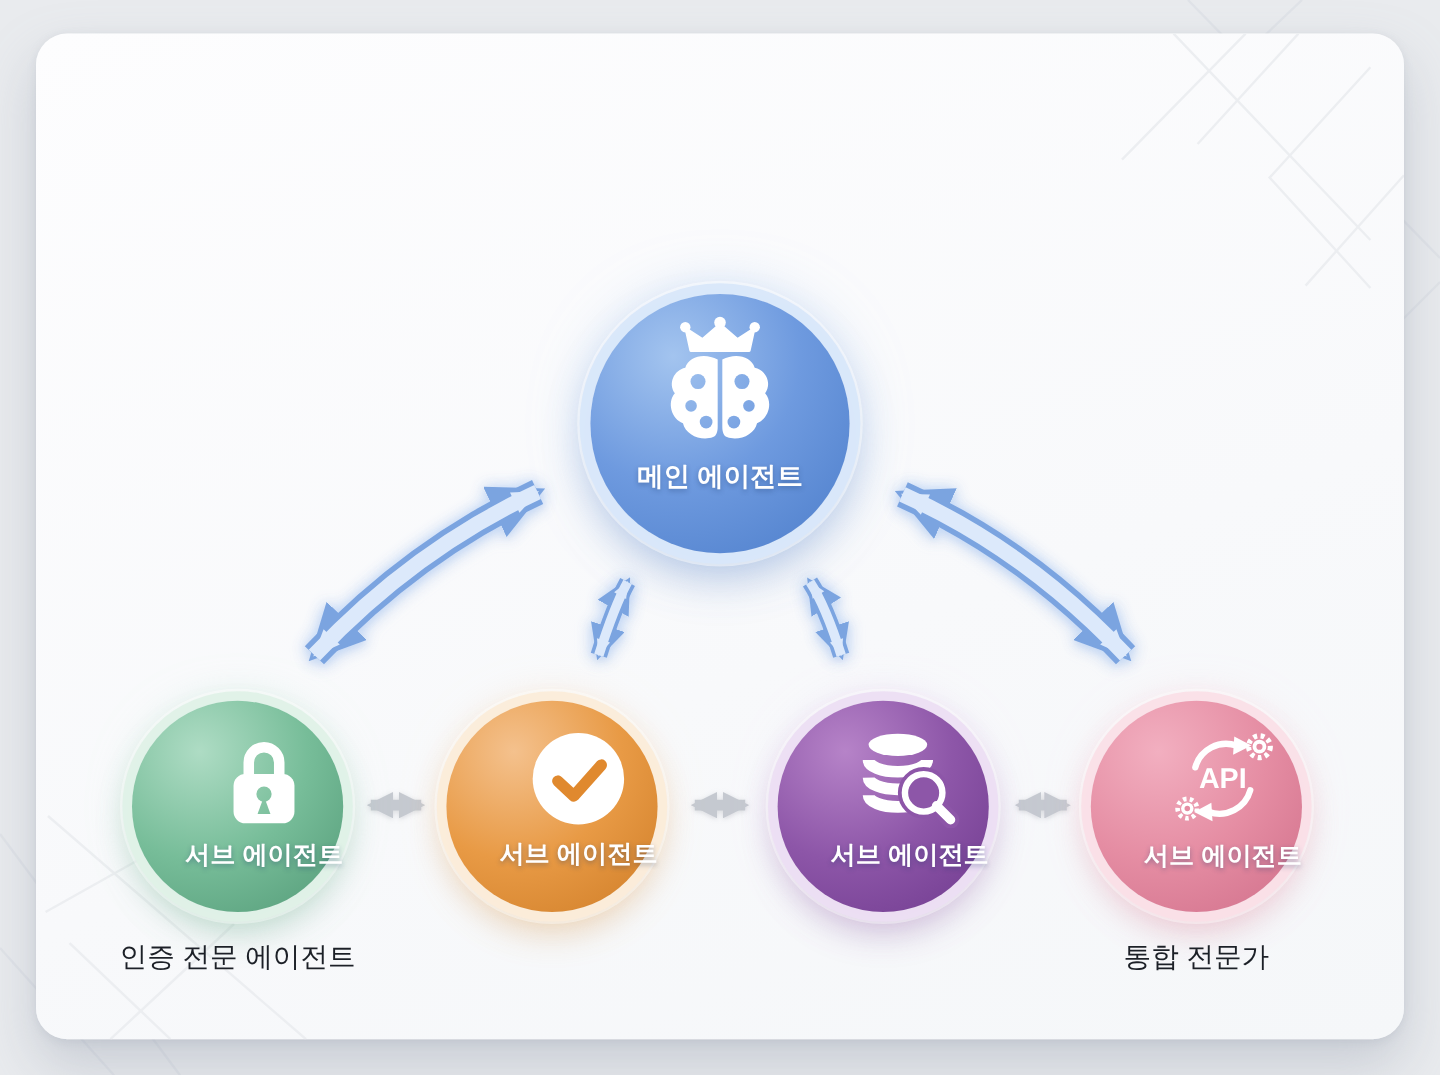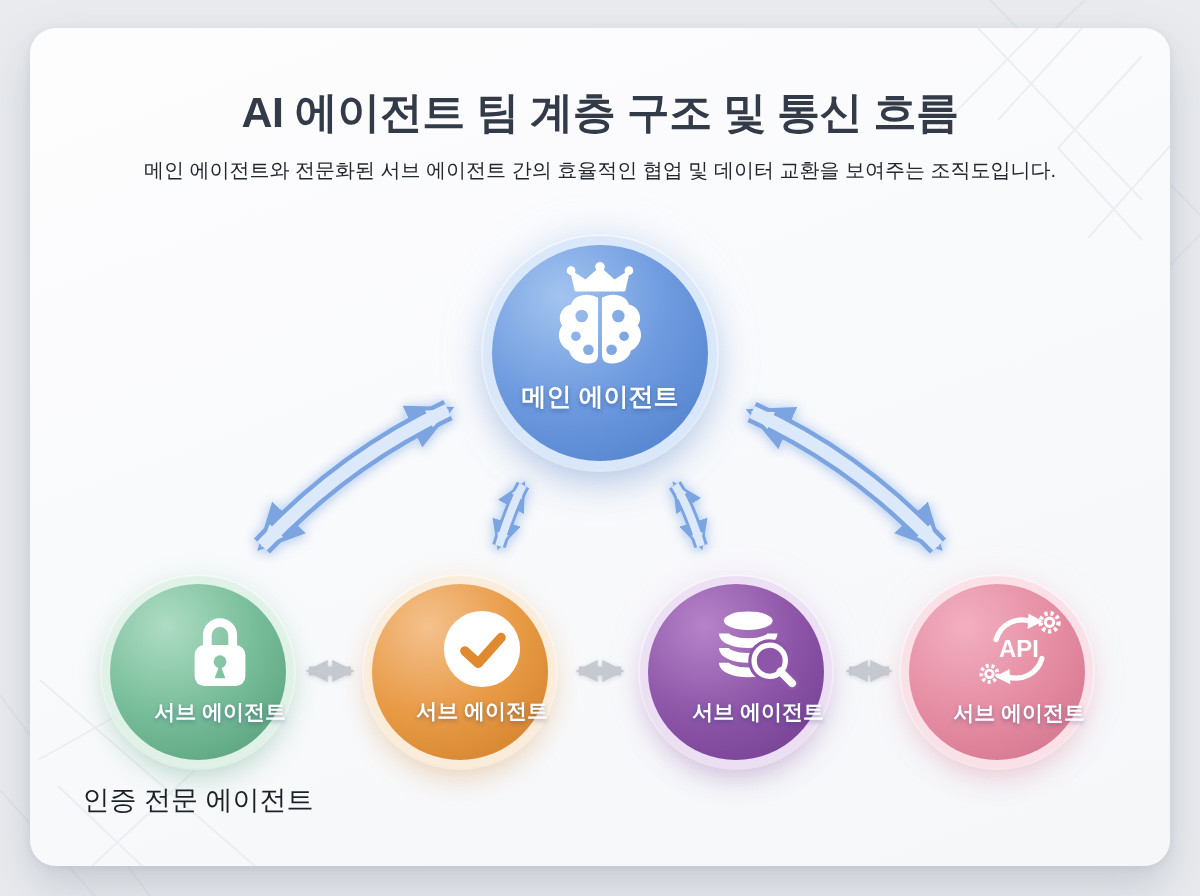--- a/index.html
+++ b/index.html
@@ -40,21 +40,21 @@
     left:0;top:0;width:216px;height:216px;
     background:radial-gradient(circle at 32% 24%,#a3c4ef 0%,#6e9adf 48%,#4c7dca 100%);
     box-shadow:0 0 0 9px rgba(216,231,250,.95),0 0 0 11px rgba(255,255,255,.45),
                0 20px 38px rgba(84,122,190,.35),0 0 46px rgba(158,193,240,.6);
   }
   .main-node .disc-inner{gap:11px;transform:translateY(-16px);}
   .agent-label{
     color:#fff;font-weight:800;text-align:center;white-space:nowrap;
     text-shadow:0 2px 4px rgba(25,55,105,.38);
   }
-  .main-node .agent-label{font-size:25px;}
+  .main-node .agent-label{font-size:22px;}
   .sub-node .disc{
     left:0;top:0;width:176px;height:176px;justify-content:flex-end;
   }
   .sub-node .disc-inner{gap:8px;transform:translateY(-5px);}
   .sub-node .agent-label{font-size:21px;}
   .sub-green .disc{
     background:radial-gradient(circle at 32% 24%,#aedcc4 0%,#77bd99 50%,#539a77 100%);
     box-shadow:0 0 0 8px rgba(223,241,231,.95),0 0 0 10px rgba(255,255,255,.4),
                0 16px 30px rgba(85,155,120,.33),0 0 34px rgba(190,230,208,.6);
   }
@@ -68,21 +68,21 @@
     box-shadow:0 0 0 8px rgba(236,222,243,.95),0 0 0 10px rgba(255,255,255,.4),
                0 16px 30px rgba(125,75,150,.33),0 0 34px rgba(225,200,238,.6);
   }
   .sub-pink .disc{
     background:radial-gradient(circle at 32% 24%,#f2afc0 0%,#e58da3 50%,#d06f8a 100%);
     box-shadow:0 0 0 8px rgba(250,223,231,.95),0 0 0 10px rgba(255,255,255,.4),
                0 16px 30px rgba(210,115,140,.33),0 0 34px rgba(248,205,218,.6);
   }
   .caption{
     position:absolute;width:300px;text-align:center;
-    font-size:27px;font-weight:500;color:#1c2027;white-space:nowrap;
+    font-size:23px;font-weight:500;color:#1c2027;white-space:nowrap;
   }
   .api-text{font-family:"Liberation Sans","DejaVu Sans",sans-serif;font-weight:800;}
 </style>
 </head>
 <body>
 
 <div class="stage">
 
   <svg class="bg-pattern" width="1200" height="896">
     <g stroke="#e0e3e8" stroke-width="2" fill="none">
@@ -103,24 +103,20 @@
         <path d="M1112 28 L1028 120 L1112 212"></path>
         <path d="M968 92 L1052 0"></path>
         <path d="M1140 118 L1058 210"></path>
         <path d="M10 652 L225 838"></path>
         <path d="M112 838 L28 758"></path>
         <path d="M8 732 L122 668"></path>
         <path d="M62 838 L165 742"></path>
       </g>
     </svg>
 
-    <div class="header" style="left:-30px;top:56px;">
-      <h1 class="title">AI 에이전트 팀 계층 구조 및 통신 흐름</h1>
-      <p class="subtitle">메인 에이전트와 전문화된 서브 에이전트 간의 효율적인 협업 및 데이터 교환을 보여주는 조직도입니다.</p>
-    </div>
   </div>
 
   <svg class="arrows" viewBox="0 0 1200 896">
     <defs>
       <marker id="mBlueOuter" viewBox="0 0 10 10" refX="8.5" refY="5" markerWidth="2.1" markerHeight="2.1" orient="auto-start-reverse">
         <path d="M0 0 L10 5 L0 10 Z" fill="#7ba4e0"></path>
       </marker>
       <marker id="mBlueInner" viewBox="0 0 10 10" refX="8.5" refY="5" markerWidth="2.1" markerHeight="2.1" orient="auto-start-reverse">
         <path d="M0.8 1.6 L9 5 L0.8 8.4 Z" fill="#dce9fb"></path>
       </marker>
@@ -265,15 +261,16 @@
           </g>
           <g>
             <circle cx="15" cy="70" r="8.5" fill="none" stroke="#fff" stroke-width="4" stroke-dasharray="3.1 2.9"></circle>
             <circle cx="15" cy="70" r="5.4" fill="#fff"></circle>
             <circle cx="15" cy="70" r="2.4" fill="#e58da3"></circle>
           </g>
         </svg>
         <div class="agent-label">서브 에이전트</div>
       </div>
     </div>
+    <div class="caption" style="left:-62px;top:198px;">통합 전문가</div>
   </div>
 
 </div>
 
 </body></html>

